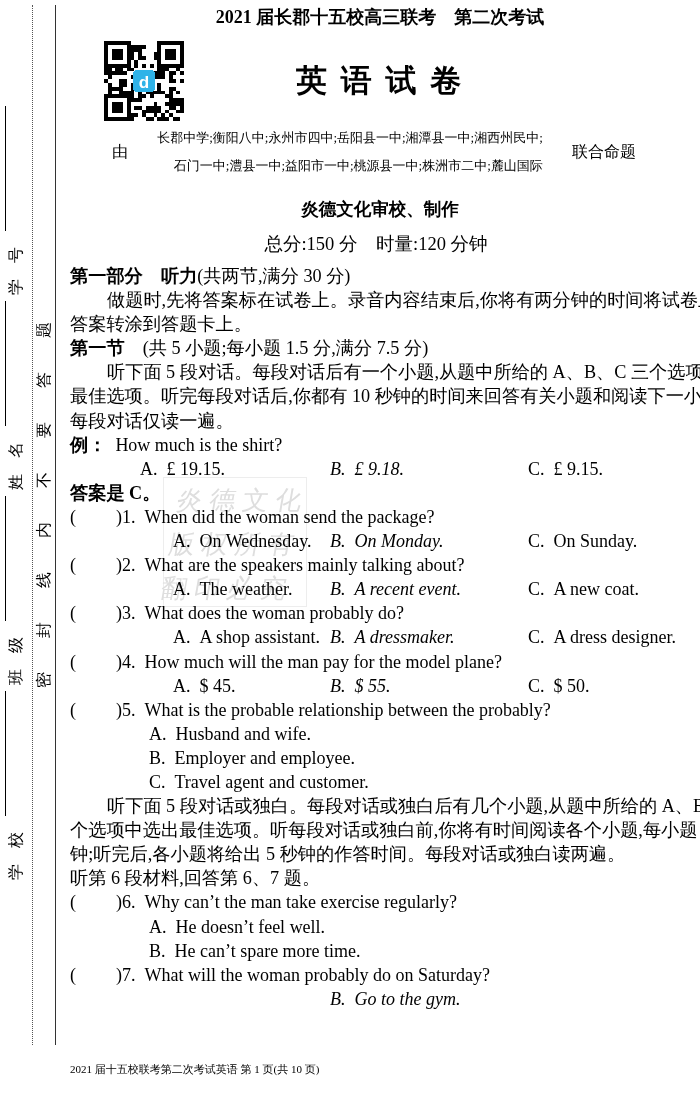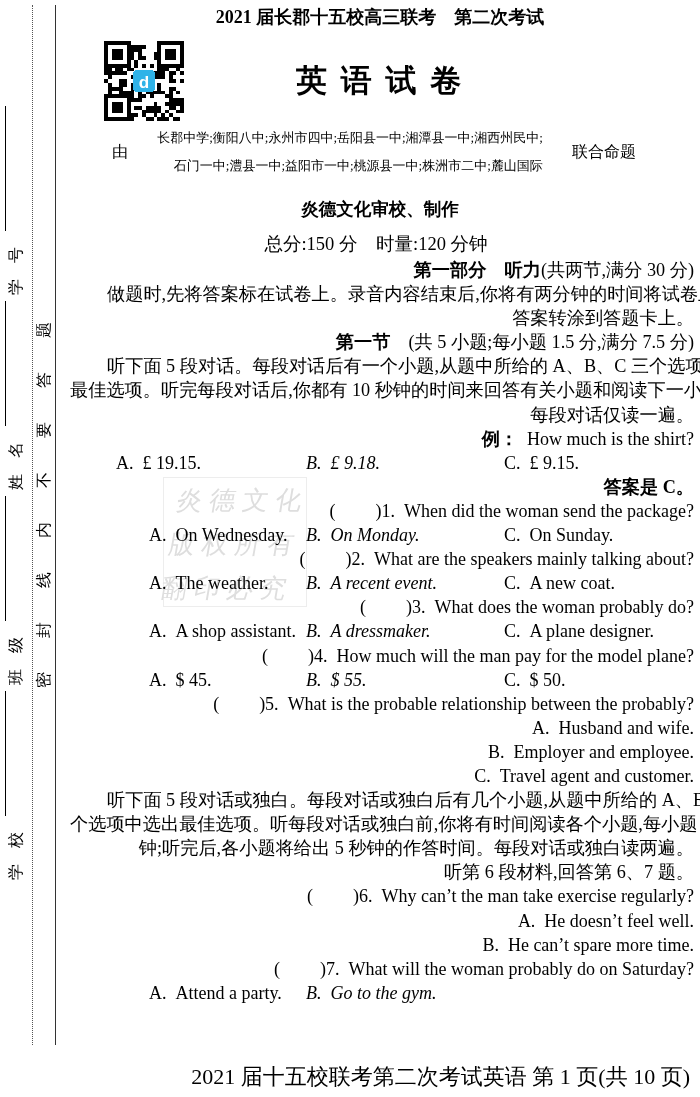--- a/index.html
+++ b/index.html
@@ -32,32 +32,32 @@
   .producer{position:absolute;left:70px;top:197px;width:620px;text-align:center;
             font-family:"Liberation Sans","DejaVu Sans",sans-serif;font-size:17.5px;font-weight:bold;}
   .score-line{position:absolute;left:66px;top:231px;width:620px;text-align:center;font-size:18.5px;}
 
   
   .wm{position:absolute;left:163px;top:477px;width:142px;height:128px;border:1px solid #ededed;}
   .wm-text{transform:skewX(-10deg);text-align:center;color:#dedede;font-size:26px;
            letter-spacing:7px;line-height:44px;padding-top:1px;white-space:nowrap;}
 
   
-  .content{position:absolute;left:70px;top:258px;width:624px;font-size:18.2px;text-align:right;}
+  .content{position:absolute;left:70px;top:264px;width:624px;font-size:18.2px;}
   .ln{height:24.1px;line-height:24.1px;white-space:nowrap;position:relative;}
   .indent{text-indent:37px;}
   b{font-weight:bold;}
   .en{font-size:18px;}
-  .opts span{position:absolute;top:0;}
+  .opts span{position:absolute;top:0;margin-left:24px;}
   .oA{left:46px;} .oQA{left:79px;} .oB{left:236px;font-style:italic;} .oC{left:434px;}
   .stacked{padding-left:79px;}
   .qspacer{display:inline-block;width:40px;}
   .qgap{display:inline-block;width:9px;}
 
-  .footer{position:absolute;left:70px;top:1062px;width:620px;text-align:right;font-size:22px;}
+  .footer{position:absolute;left:70px;top:1062px;width:620px;text-align:left;font-size:11px;}
 </style>
 </head>
 <body>
 
 <div class="page">
 
   <div class="dotted-line"></div>
   <div class="solid-line"></div>
   <div class="fields-col">
     <span class="flabel">学校</span>
@@ -260,21 +260,21 @@
     <div class="ln en"><span>(</span><span class="qspacer"></span><span>)2.</span><span class="qgap"></span><span>What are the speakers mainly talking about?</span></div>
     <div class="ln opts en">
       <span class="oQA">A. The weather.</span>
       <span class="oB">B. A recent event.</span>
       <span class="oC">C. A new coat.</span>
     </div>
     <div class="ln en"><span>(</span><span class="qspacer"></span><span>)3.</span><span class="qgap"></span><span>What does the woman probably do?</span></div>
     <div class="ln opts en">
       <span class="oQA">A. A shop assistant.</span>
       <span class="oB">B. A dressmaker.</span>
-      <span class="oC">C. A plane designer.</span>
+      <span class="oC">C. A dress designer.</span>
     </div>
     <div class="ln en"><span>(</span><span class="qspacer"></span><span>)4.</span><span class="qgap"></span><span>How much will the man pay for the model plane?</span></div>
     <div class="ln opts en">
       <span class="oQA">A. $ 45.</span>
       <span class="oB">B. $ 55.</span>
       <span class="oC">C. $ 50.</span>
     </div>
     <div class="ln en"><span>(</span><span class="qspacer"></span><span>)5.</span><span class="qgap"></span><span>What is the probable relationship between the probably?</span></div>
     <div class="ln en stacked">A. Husband and wife.</div>
     <div class="ln en stacked">B. Employer and employee.</div>
@@ -283,19 +283,18 @@
     <div class="ln indent">听下面 5 段对话或独白。每段对话或独白后有几个小题,从题中所给的 A、B、C 三</div>
     <div class="ln">个选项中选出最佳选项。听每段对话或独白前,你将有时间阅读各个小题,每小题 5 秒</div>
     <div class="ln">钟;听完后,各小题将给出 5 秒钟的作答时间。每段对话或独白读两遍。</div>
     <div class="ln">听第 6 段材料,回答第 6、7 题。</div>
 
     <div class="ln en"><span>(</span><span class="qspacer"></span><span>)6.</span><span class="qgap"></span><span>Why can’t the man take exercise regularly?</span></div>
     <div class="ln en stacked">A. He doesn’t feel well.</div>
     <div class="ln en stacked">B. He can’t spare more time.</div>
     <div class="ln en"><span>(</span><span class="qspacer"></span><span>)7.</span><span class="qgap"></span><span>What will the woman probably do on Saturday?</span></div>
     <div class="ln opts en">
-      <span class="oQA">A. Attend a party.</span>
       <span class="oB">B. Go to the gym.</span>
     </div>
   </div>
 
   <div class="footer">2021 届十五校联考第二次考试英语 第 1 页(共 10 页)</div>
 </div>
 
 </body></html>

